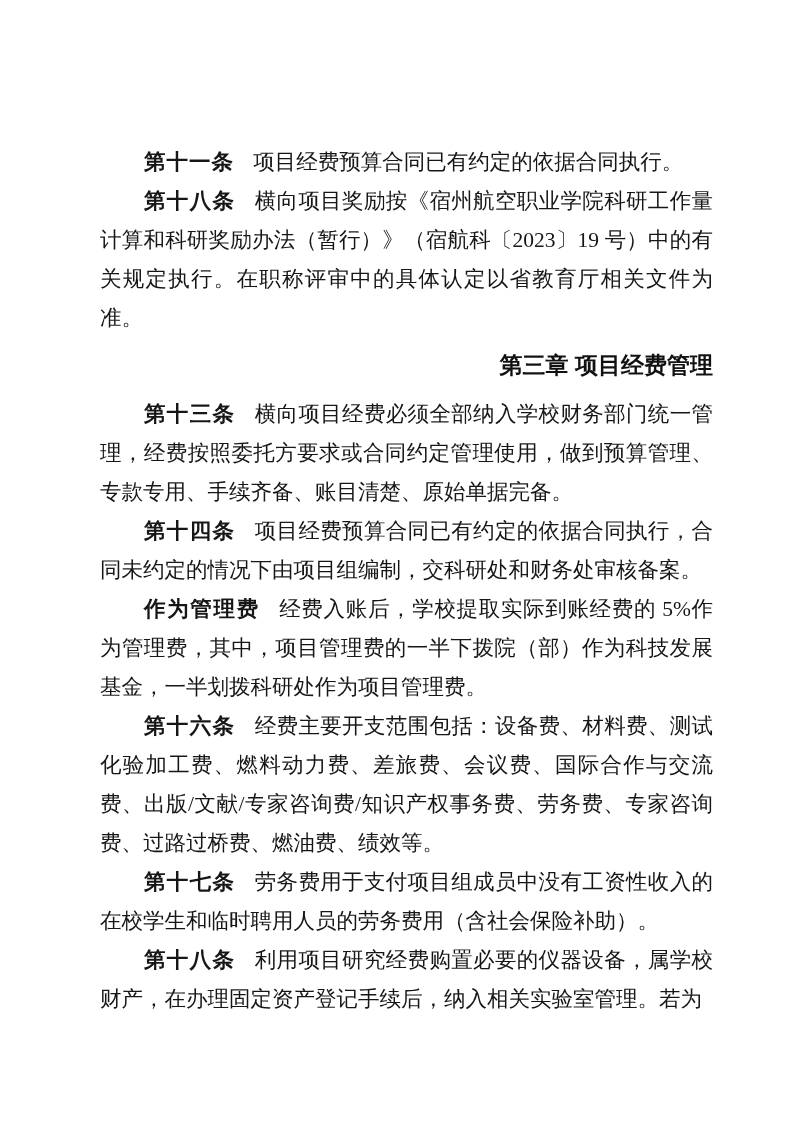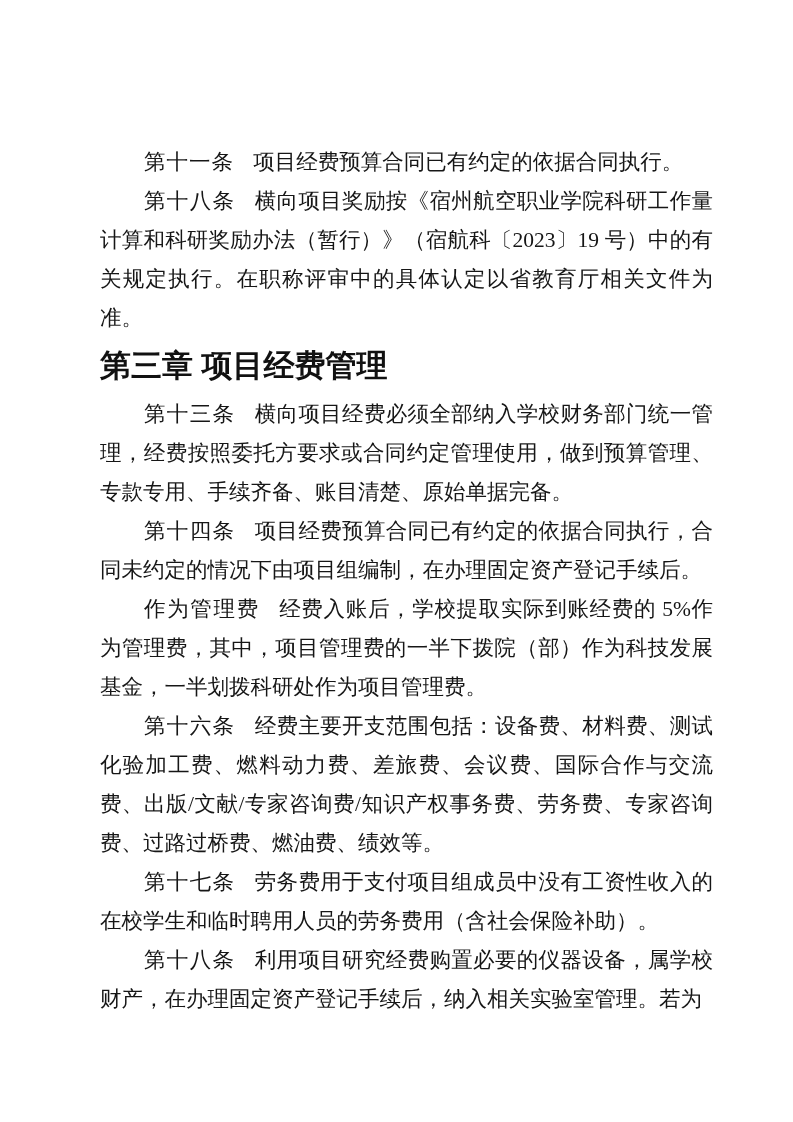--- a/index.html
+++ b/index.html
@@ -24,50 +24,50 @@
   }
   p.clause {
     margin: 0;
     font-size: 21.5px;
     line-height: 39px;
     text-align: justify;
     text-justify: inter-character;
     text-indent: 44px;
   }
   p.clause .num {
-    font-weight: normal;
+    font-weight: bold;
     margin-right: 0.9em;
     letter-spacing: 1px;
   }
   h2.chapter {
     margin: 8px 0 10px 0;
-    font-size: 31px;
+    font-size: 23px;
     line-height: 39px;
     font-weight: bold;
-    text-align: left;
+    text-align: right;
     text-indent: 0;
     font-family: "Liberation Sans", "DejaVu Sans", sans-serif;
     color: #111111;
   }
 </style>
 </head>
 <body>
 
 <div class="page">
   <div class="content">
 
     <p class="clause"><span class="num">第十一条</span><span>项目经费预算合同已有约定的依据合同执行。</span></p>
 
     <p class="clause"><span class="num">第十八条</span><span>横向项目奖励按《宿州航空职业学院科研工作量计算和科研奖励办法（暂行）》（宿航科〔2023〕19 号）中的有关规定执行。在职称评审中的具体认定以省教育厅相关文件为准。</span></p>
 
     <h2 class="chapter">第三章 项目经费管理</h2>
 
     <p class="clause"><span class="num">第十三条</span><span>横向项目经费必须全部纳入学校财务部门统一管理，经费按照委托方要求或合同约定管理使用，做到预算管理、专款专用、手续齐备、账目清楚、原始单据完备。</span></p>
 
-    <p class="clause"><span class="num">第十四条</span><span>项目经费预算合同已有约定的依据合同执行，合同未约定的情况下由项目组编制，在办理固定资产登记手续后。</span></p>
+    <p class="clause"><span class="num">第十四条</span><span>项目经费预算合同已有约定的依据合同执行，合同未约定的情况下由项目组编制，交科研处和财务处审核备案。</span></p>
 
     <p class="clause"><span class="num">作为管理费</span><span>经费入账后，学校提取实际到账经费的 5%作为管理费，其中，项目管理费的一半下拨院（部）作为科技发展基金，一半划拨科研处作为项目管理费。</span></p>
 
     <p class="clause"><span class="num">第十六条</span><span>经费主要开支范围包括：设备费、材料费、测试化验加工费、燃料动力费、差旅费、会议费、国际合作与交流费、出版/文献/专家咨询费/知识产权事务费、劳务费、专家咨询费、过路过桥费、燃油费、绩效等。</span></p>
 
     <p class="clause"><span class="num">第十七条</span><span>劳务费用于支付项目组成员中没有工资性收入的在校学生和临时聘用人员的劳务费用（含社会保险补助）。</span></p>
 
     <p class="clause"><span class="num">第十八条</span><span>利用项目研究经费购置必要的仪器设备，属学校财产，在办理固定资产登记手续后，纳入相关实验室管理。若为</span></p>
 
   </div>

